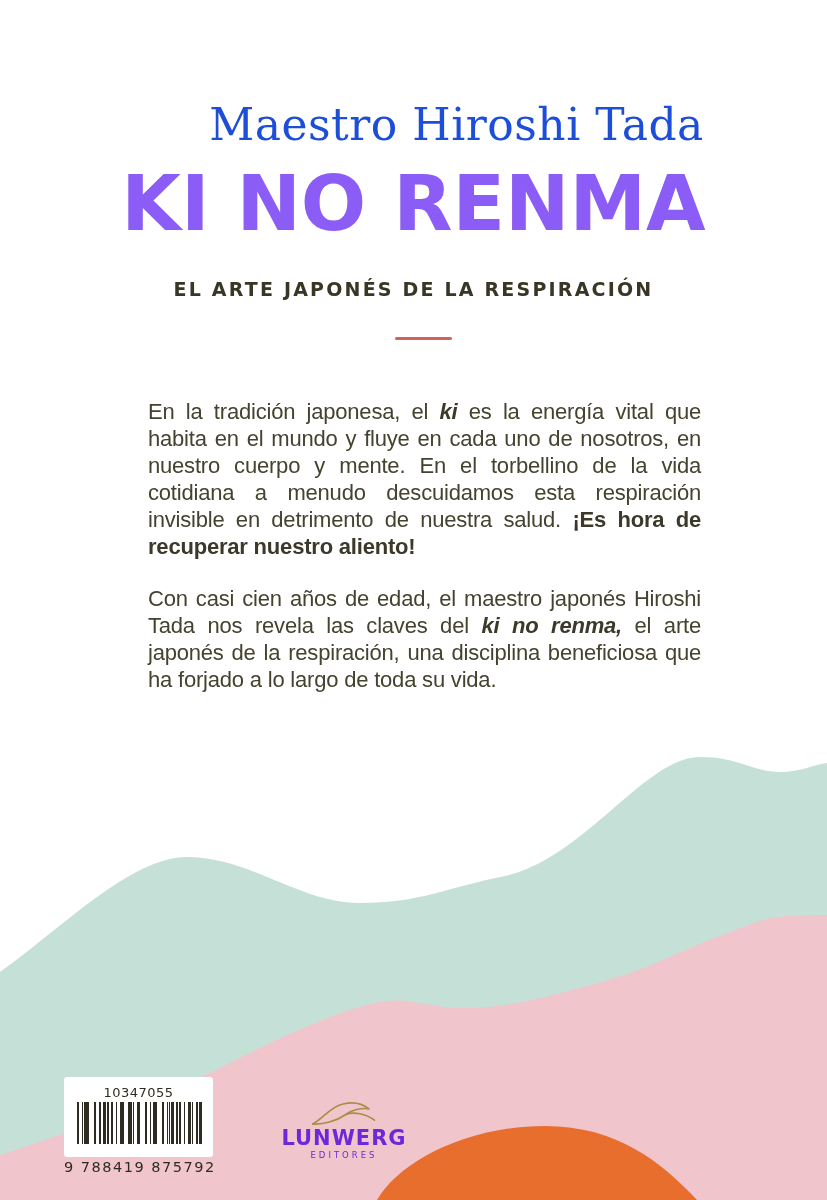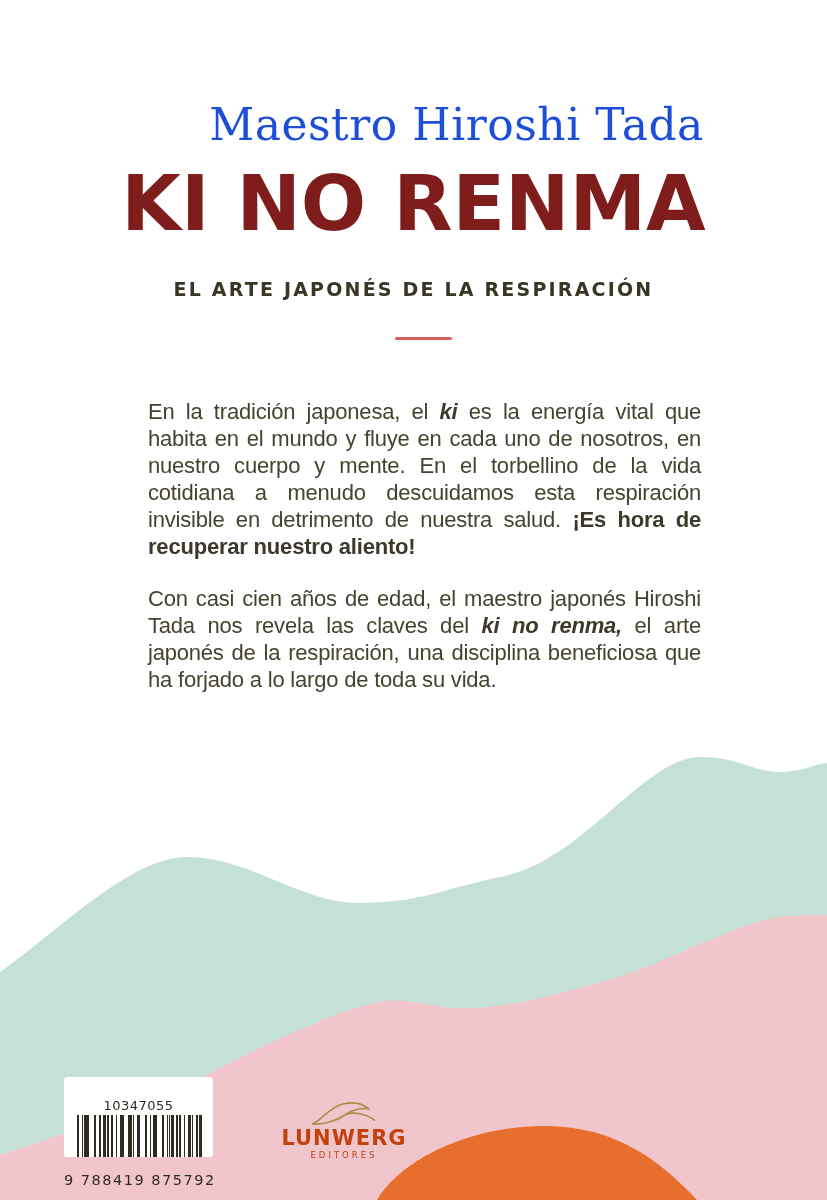--- a/index.html
+++ b/index.html
@@ -18,21 +18,21 @@
     text-align:center;
     font-family:"DejaVu Serif","Liberation Serif",serif;
     font-size:44px;line-height:1;font-weight:400;
     color:#1d4ed8;letter-spacing:0.5px;margin-left:43px;
   }
   .title{
     position:absolute;left:0;top:165px;width:827px;
     text-align:center;
     font-family:"DejaVu Sans","Liberation Sans",sans-serif;
     font-weight:bold;font-size:77px;line-height:1;
-    color:#7f1d1d;letter-spacing:0px;
+    color:#8b5cf6;letter-spacing:0px;
   }
   .subtitle{
     position:absolute;left:0;top:280px;width:827px;
     text-align:center;
     font-family:"DejaVu Sans","Liberation Sans",sans-serif;
     font-weight:bold;font-size:19px;line-height:1;
     letter-spacing:2.2px;color:#393625;
   }
   .divider{
     position:absolute;left:395px;top:337px;width:57px;height:3px;
@@ -48,21 +48,21 @@
     text-align:justify;
   }
   .synopsis p{margin:0 0 25px 0;}
   .synopsis .b{font-weight:bold;color:#3c392a;}
   .synopsis .bi{font-weight:bold;font-style:italic;color:#3c392a;}
 
   
   .barcode{
     position:absolute;left:64px;top:1077px;width:149px;height:80px;
     background:#ffffff;border-radius:3px;
-    box-sizing:border-box;padding-top:21px;
+    box-sizing:border-box;padding-top:8px;
     text-align:center;
   }
   .bc-num{
     font-family:"DejaVu Sans","Liberation Sans",sans-serif;
     font-size:13px;line-height:16px;color:#2f2b20;letter-spacing:0.5px;
   }
   .bc-bars{
     height:42px;margin:1px 9px 0 13px;
     background:
       repeating-linear-gradient(90deg,#2f2b20 0 2px,rgba(0,0,0,0) 2px 5px,#2f2b20 5px 6px,rgba(0,0,0,0) 6px 9px,#2f2b20 9px 12px,rgba(0,0,0,0) 12px 17px),
@@ -70,21 +70,21 @@
   }
   .bc-ean{
     font-family:"DejaVu Sans","Liberation Sans",sans-serif;
     font-size:14.5px;line-height:17px;color:#2f2b20;letter-spacing:1.5px;
     margin-top:15px;white-space:nowrap;
   }
 
   
   .publisher{
     position:absolute;left:281px;top:1100px;width:126px;
-    text-align:center;color:#c2410c;
+    text-align:center;color:#6d28d9;
   }
   .publisher svg{display:block;margin:0 auto;}
   .pub-name{
     font-family:"DejaVu Sans","Liberation Sans",sans-serif;
     font-weight:bold;font-size:21px;line-height:22px;letter-spacing:1px;
   }
   .pub-tag{
     font-family:"DejaVu Sans","Liberation Sans",sans-serif;
     font-size:8.5px;line-height:10px;letter-spacing:3px;margin-top:1px;
   }

